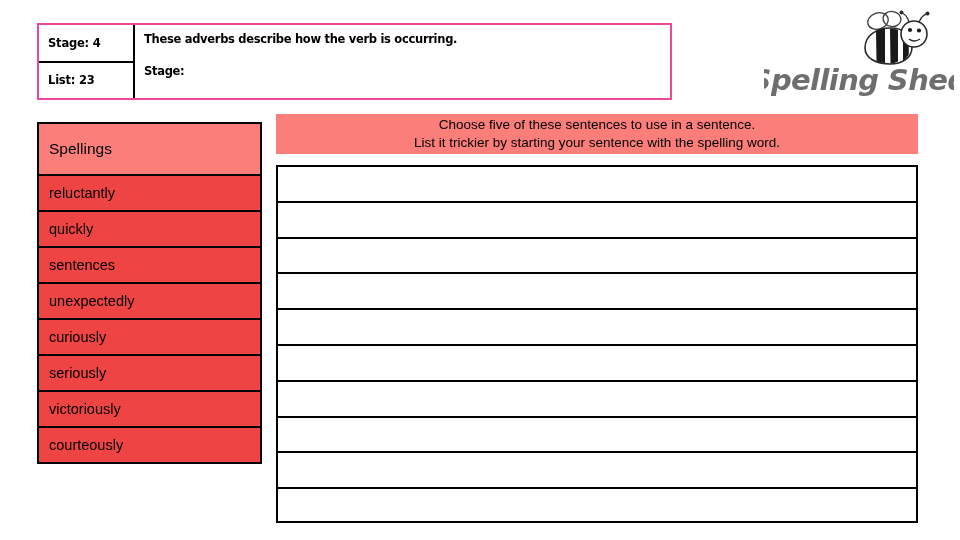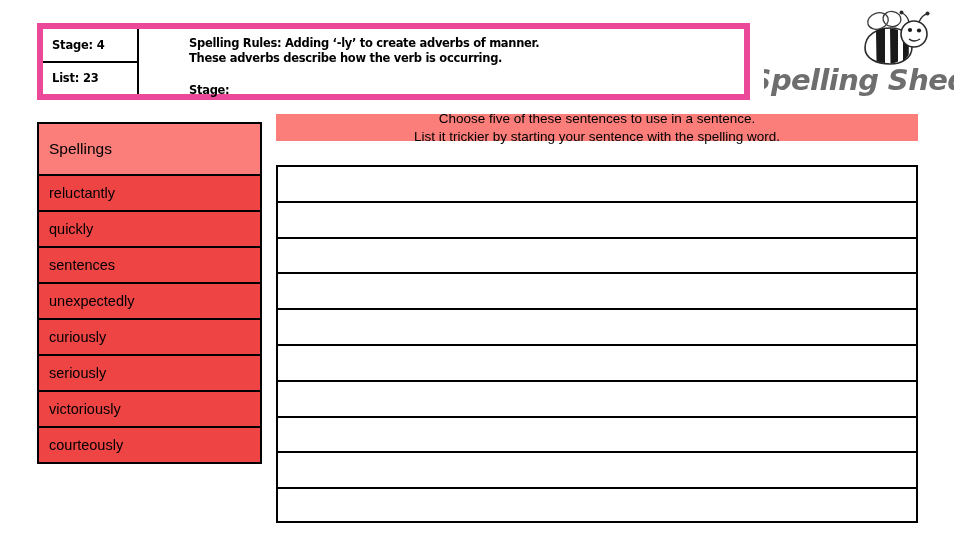--- a/index.html
+++ b/index.html
@@ -14,26 +14,25 @@
     overflow: hidden;
     font-family: "Liberation Sans", sans-serif;
     color: #000000;
   }
 
   
   .header-table {
     position: absolute;
     left: 37px;
     top: 23px;
-    width: 713px;
+    width: 635px;
     height: 77px;
-    border: 6px solid #ec4899;
-    box-sizing: border-box;
-    display: flex;
-    gap: 41px;
+    border: 2px solid #ec4899;
+    box-sizing: border-box;
+    display: flex;
   }
   .header-left {
     width: 96px;
     box-sizing: border-box;
     border-right: 2px solid #000000;
     display: flex;
     flex-direction: column;
   }
   .header-left-cell {
     flex: 1;
@@ -116,21 +115,21 @@
     padding-left: 10px;
     font-size: 14.5px;
   }
 
   
   .instruction-banner {
     position: absolute;
     left: 276px;
     top: 114px;
     width: 642px;
-    height: 27px;
+    height: 40px;
     background: #fb7e7a;
     display: flex;
     flex-direction: column;
     align-items: center;
     justify-content: center;
     font-size: 13.5px;
     line-height: 18px;
     text-align: center;
   }
   .answers-col {
@@ -152,21 +151,20 @@
 </style>
 </head>
 <body>
 
 <div class="header-table">
   <div class="header-left">
     <div class="header-left-cell top">Stage: 4</div>
     <div class="header-left-cell">List: 23</div>
   </div>
   <div class="header-right">
-    <span>Spelling Rules: Adding ‘-ly’ to create adverbs of manner.</span>
     <span class="rule-line2">These adverbs describe how the verb is occurring.</span>
     <span class="name-label">Stage:</span>
   </div>
 </div>
 
 <div class="logo">
   <svg class="logo-bee" viewBox="0 0 86 58">
     <g fill="none" stroke="#3a3a3a" stroke-width="1.3">
       <ellipse cx="26" cy="11" rx="10.5" ry="8" transform="rotate(-18 26 11)"></ellipse>
       <ellipse cx="40" cy="9" rx="9" ry="7.5" transform="rotate(8 40 9)"></ellipse>

